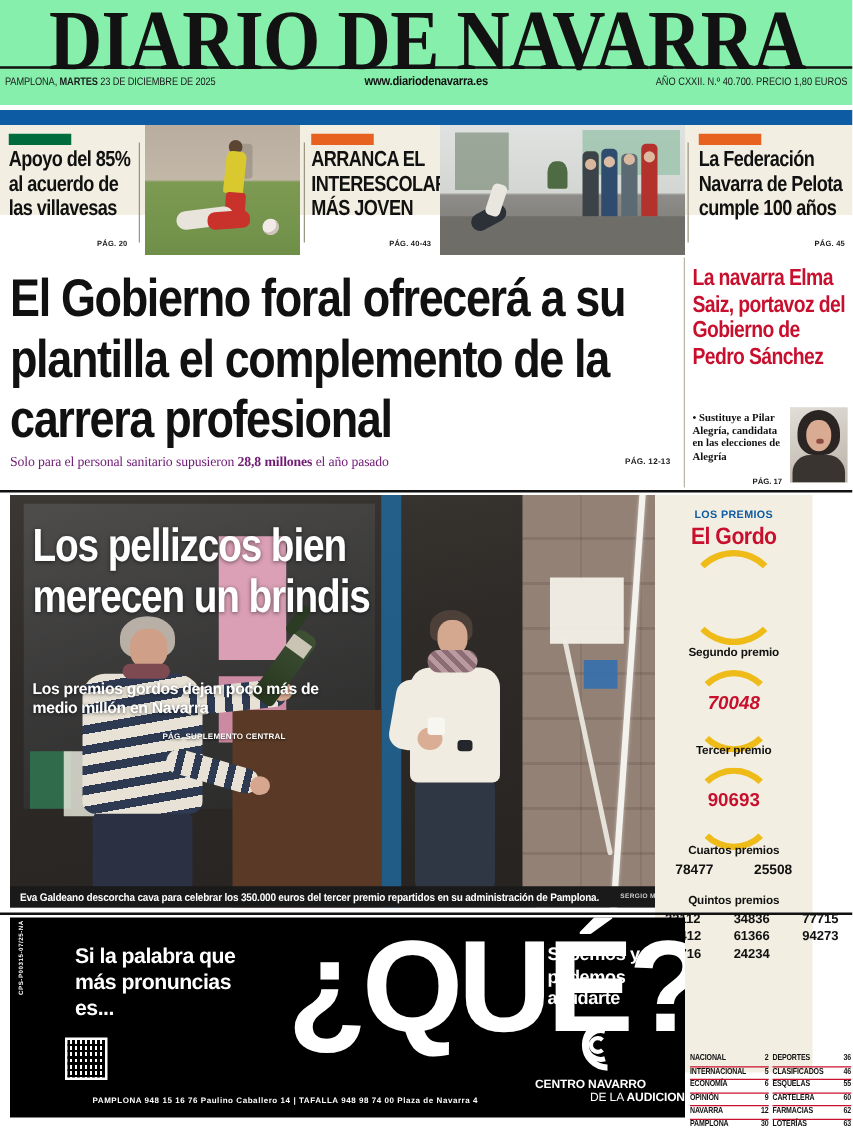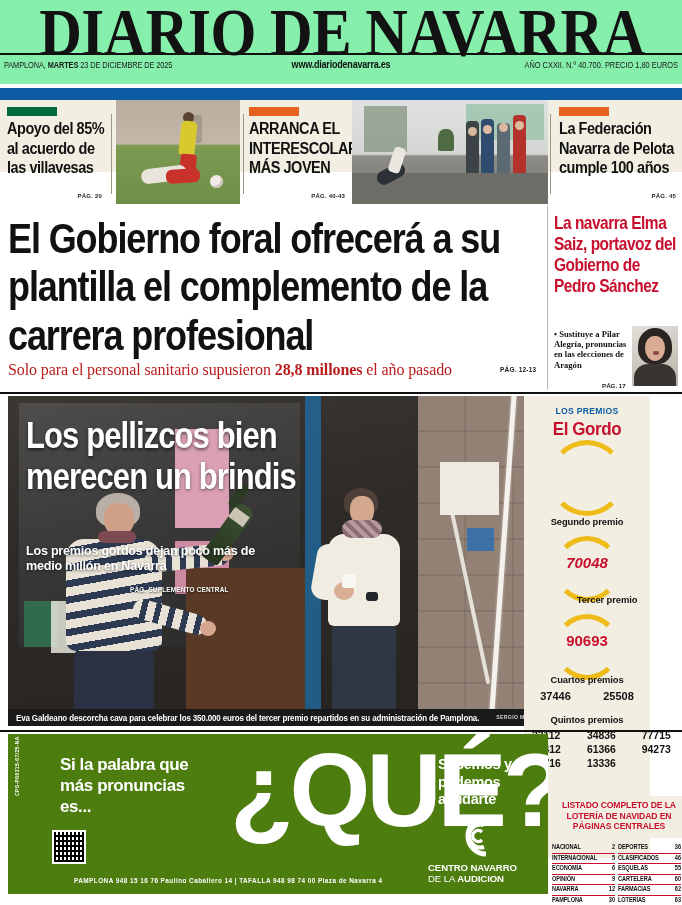--- a/index.html
+++ b/index.html
@@ -82,21 +82,21 @@
   .lead{position:absolute;left:0;top:204px;width:547px;height:186px;background:#fff;}
   .lead-h{
     position:absolute;left:8px;top:10px;width:534px;
     font-size:36px;line-height:41px;font-weight:bold;color:#111;
     letter-spacing:-1.1px;
     transform:scaleY(1.18);transform-origin:left top;
   }
   .lead-sub{
     position:absolute;left:8px;top:158px;width:480px;
     font-family:"Liberation Serif", serif;
-    font-size:16px;line-height:16px;color:#b91c1c;letter-spacing:-0.1px;
+    font-size:11px;line-height:16px;color:#701a75;letter-spacing:-0.1px;
   }
   .lead-sub b{font-weight:bold;}
   .lead-pag{position:absolute;left:500px;top:162px;font-size:6.5px;font-weight:bold;color:#1a1a1a;letter-spacing:0.2px;}
   .lead-vrule{position:absolute;left:547px;top:206px;width:1px;height:184px;background:#b9b6a6;}
 
   
   .side-top{position:absolute;left:548px;top:204px;width:134px;height:186px;background:#fff;}
   .side-h{
     position:absolute;left:6px;top:8px;width:126px;
     font-size:15.5px;line-height:17.5px;font-weight:bold;
@@ -189,21 +189,21 @@
   .pz-gordo{position:absolute;left:0;top:22px;width:126px;text-align:center;font-size:17px;font-weight:bold;color:#c8102e;letter-spacing:-0.4px;transform:scaleY(1.12);transform-origin:center top;}
   .ring{position:absolute;left:50%;transform:translateX(-50%);border-radius:50%;
     border:5px solid #eebb19;}
   .ring.big{top:44px;width:66px;height:66px;
     border-left-color:transparent;border-right-color:transparent;}
   .ring.med{top:140px;width:56px;height:56px;border-left-color:transparent;border-right-color:transparent;}
   .ring.med2{top:218px;width:56px;height:56px;border-left-color:transparent;border-right-color:transparent;}
   .num-big{position:absolute;left:0;top:65px;width:126px;text-align:center;font-size:17px;font-weight:bold;color:#c8102e;letter-spacing:0.2px;}
   .pz-label{position:absolute;left:0;width:126px;text-align:center;font-size:9.4px;font-weight:bold;color:#111;letter-spacing:-0.1px;}
   .lbl-2{top:120px;}
-  .lbl-3{top:198px;padding-left:20px;}
+  .lbl-3{top:198px;}
   .num-2{position:absolute;left:0;top:158px;width:126px;text-align:center;font-size:15px;font-weight:bold;color:#c8102e;font-style:italic;}
   .num-3{position:absolute;left:0;top:236px;width:126px;text-align:center;font-size:15px;font-weight:bold;color:#c8102e;}
   .lbl-4{top:278px;}
   .row4{position:absolute;left:0;top:294px;width:126px;display:flex;justify-content:space-around;font-size:11px;font-weight:bold;color:#111;}
   .lbl-5{top:318px;}
   .grid5{position:absolute;left:8px;top:334px;width:110px;
     display:grid;grid-template-columns:1fr 1fr 1fr;gap:3px 26px;
     font-size:10.4px;font-weight:bold;color:#111;}
   .grid5 span:nth-child(odd){text-align:left;}
   .grid5 span:nth-child(even){text-align:right;}
@@ -216,37 +216,37 @@
   
   .index{position:absolute;left:552px;top:843px;width:130px;height:58px;}
   .idx-col{position:absolute;top:0;width:63px;}
   .idx-col.left{left:0;}
   .idx-col.right{left:66px;}
   .idx-row{position:relative;height:9.5px;border-bottom:1px solid #c8102e;}
   .idx-name{position:absolute;left:0;top:0;font-size:5.6px;font-weight:bold;color:#111;letter-spacing:-0.1px;transform:scaleY(1.25);transform-origin:left top;}
   .idx-pg{position:absolute;right:0;top:0;font-size:5.6px;font-weight:bold;color:#111;transform:scaleY(1.25);transform-origin:right top;}
 
   
-  .ad{position:absolute;left:8px;top:734px;width:540px;height:160px;background:#4d7c0f;overflow:hidden;}
+  .ad{position:absolute;left:8px;top:734px;width:540px;height:160px;background:#000000;overflow:hidden;}
   .ad-line1{position:absolute;left:52px;top:20px;width:160px;font-size:17px;line-height:21px;font-weight:bold;color:#fff;letter-spacing:-0.4px;}
   .ad-que{position:absolute;left:222px;top:4px;font-size:104px;line-height:104px;font-weight:bold;color:#fff;letter-spacing:-4px;}
   .ad-line2{position:absolute;left:430px;top:22px;width:108px;font-size:14.5px;line-height:17.5px;font-weight:bold;color:#fff;letter-spacing:-0.3px;}
   .ad-qr{position:absolute;left:44px;top:96px;width:34px;height:34px;background:#fff;padding:2px;box-sizing:border-box;}
   .ad-qr i{display:block;width:100%;height:100%;
     background:
       repeating-linear-gradient(90deg,#000 0 2px,#fff 2px 4px),
       repeating-linear-gradient(0deg,#000 0 2px,transparent 2px 5px);
     background-blend-mode:multiply;}
   .ad-side{position:absolute;left:6px;top:62px;font-size:5px;font-weight:bold;color:#fff;
     transform:rotate(-90deg);transform-origin:left top;white-space:nowrap;letter-spacing:0.4px;}
   .ad-contact{position:absolute;left:66px;bottom:10px;font-size:6.4px;font-weight:bold;color:#fff;letter-spacing:0.45px;white-space:nowrap;}
   .ad-logo{position:absolute;left:432px;top:78px;width:58px;height:48px;}
   .ad-logo svg{display:block;}
   .ad-brand{position:absolute;left:420px;top:128px;width:120px;font-size:9.6px;line-height:11px;font-weight:bold;color:#fff;letter-spacing:-0.1px;}
-  .ad-brand .lt{font-weight:normal;}
+  .ad-brand .lt{font-weight:normal;margin-left:44px;}
 
   .hr-dark{position:absolute;left:0;top:392px;width:682px;height:2px;background:#111;}
   .hr-dark2{position:absolute;left:0;top:730px;width:682px;height:2px;background:#111;}
 </style>
 </head>
 <body>
 
 <div class="page">
 
   <div class="masthead">
@@ -318,21 +318,21 @@
 
   <div class="lead">
     <div class="lead-h">El Gobierno foral ofrecerá a su plantilla el complemento de la carrera profesional</div>
     <div class="lead-sub"><span>Solo para el personal sanitario supusieron </span><b>28,8 millones</b><span> el año pasado</span></div>
     <div class="lead-pag">PÁG. 12-13</div>
   </div>
   <div class="lead-vrule"></div>
 
   <div class="side-top">
     <div class="side-h">La navarra Elma Saiz, portavoz del Gobierno de Pedro Sánchez</div>
-    <div class="side-body">• Sustituye a Pilar Alegría, pronuncias en las elecciones de Aragón</div>
+    <div class="side-body">• Sustituye a Pilar Alegría, candidata en las elecciones de Alegría</div>
     <div class="side-pag">PÁG. 17</div>
     <div class="side-portrait">
       <div class="pt-bg"></div>
       <div class="pt-hair"></div>
       <div class="pt-face"></div>
       <div class="pt-mouth"></div>
       <div class="pt-body"></div>
     </div>
   </div>
 
@@ -397,40 +397,37 @@
     <div class="pz-label lbl-2">Segundo premio</div>
     <div class="ring med"></div>
     <div class="num-2">70048</div>
 
     <div class="pz-label lbl-3">Tercer premio</div>
     <div class="ring med2"></div>
     <div class="num-3">90693</div>
 
     <div class="pz-label lbl-4">Cuartos premios</div>
     <div class="row4">
-      <span>37446</span>
+      <span>78477</span>
       <span>25508</span>
     </div>
 
     <div class="pz-label lbl-5">Quintos premios</div>
     <div class="grid5">
       <span>23112</span>
       <span>34836</span>
       <span>77715</span>
       <span>25412</span>
       <span>61366</span>
       <span>94273</span>
       <span>41716</span>
-      <span>13336</span>
-    </div>
-  </div>
-
-  <div class="listado">
-    <div class="listado-t">LISTADO COMPLETO DE LA LOTERÍA DE NAVIDAD EN PÁGINAS CENTRALES</div>
-  </div>
+      <span>24234</span>
+    </div>
+  </div>
+
 
   <div class="index">
     <div class="idx-col left">
       <div class="idx-row">
           <span class="idx-name">NACIONAL</span>
           <span class="idx-pg">2</span>
         </div>
       <div class="idx-row">
           <span class="idx-name">INTERNACIONAL</span>
           <span class="idx-pg">5</span>

